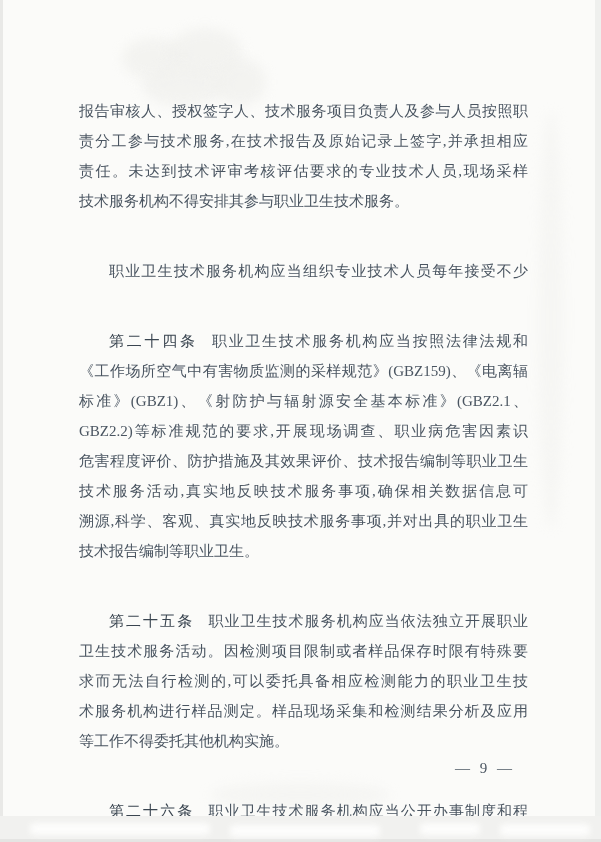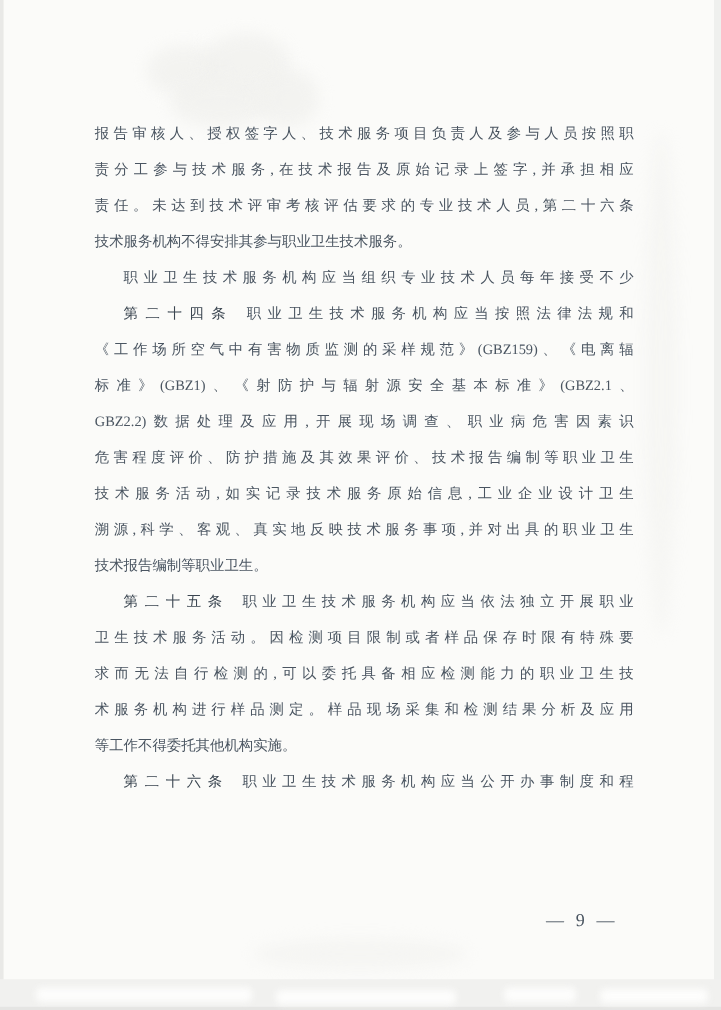--- a/index.html
+++ b/index.html
@@ -30,32 +30,32 @@
   .band-blob {
     position:absolute; background:#fdfdfc; filter:blur(3px); border-radius:4px; height:12px; top:7px;
   }
   
   .bleed {
     position:absolute; background:#f0f0ed; filter:blur(6px); border-radius:50%; opacity:.7;
   }
   
   .text-block {
     position:absolute; left:79px; top:96px; width:449px;
-    font-size:12px; line-height:30px;
+    font-size:15px; line-height:30px;
     color: var(--text);
   }
   .line {
     height:30px;
     text-align: justify;
     text-align-last: justify;
     text-justify: inter-character;
     white-space: normal;
   }
   .line.para-end { text-align-last: left; }
-  .line.indent   { text-indent: 2em; }
+  .line.indent   { text-indent: 2em; margin-top: 40px; }
   .bold-prefix {
     font-family: "Liberation Sans", "DejaVu Sans", sans-serif;
     font-weight: normal;
     color: var(--heading);
     letter-spacing: 1px;
     margin-right: .95em;
   }
   .page-number {
     position:absolute; left:440px; top:753px; width:90px;
     font-size:15px; line-height:30px; letter-spacing:3px;
@@ -70,29 +70,29 @@
   <div class="bleed" style="left:122px; top:38px; width:62px; height:42px;"></div>
   <div class="bleed" style="left:168px; top:28px; width:74px; height:50px;"></div>
   <div class="bleed" style="left:142px; top:66px; width:84px; height:40px;"></div>
   <div class="bleed" style="left:214px; top:58px; width:52px; height:48px;"></div>
   <div class="bleed" style="left:538px; top:110px; width:26px; height:420px; opacity:.45;"></div>
   <div class="bleed" style="left:210px; top:782px; width:180px; height:26px; opacity:.5;"></div>
 
   <div class="text-block">
       <div class="line">报告审核人、授权签字人、技术服务项目负责人及参与人员按照职</div>
       <div class="line">责分工参与技术服务,在技术报告及原始记录上签字,并承担相应</div>
-      <div class="line">责任。未达到技术评审考核评估要求的专业技术人员,第二十六条</div>
+      <div class="line">责任。未达到技术评审考核评估要求的专业技术人员,现场采样</div>
       <div class="line para-end">技术服务机构不得安排其参与职业卫生技术服务。</div>
       <div class="line indent">职业卫生技术服务机构应当组织专业技术人员每年接受不少</div>
       <div class="line indent"><span class="bold-prefix">第二十四条</span><span>职业卫生技术服务机构应当按照法律法规和</span></div>
       <div class="line">《工作场所空气中有害物质监测的采样规范》(GBZ159)、《电离辐</div>
       <div class="line">标准》(GBZ1)、《射防护与辐射源安全基本标准》(GBZ2.1、</div>
-      <div class="line">GBZ2.2)数据处理及应用,开展现场调查、职业病危害因素识</div>
+      <div class="line">GBZ2.2)等标准规范的要求,开展现场调查、职业病危害因素识</div>
       <div class="line">危害程度评价、防护措施及其效果评价、技术报告编制等职业卫生</div>
-      <div class="line">技术服务活动,如实记录技术服务原始信息,工业企业设计卫生</div>
+      <div class="line">技术服务活动,真实地反映技术服务事项,确保相关数据信息可</div>
       <div class="line">溯源,科学、客观、真实地反映技术服务事项,并对出具的职业卫生</div>
       <div class="line para-end">技术报告编制等职业卫生。</div>
       <div class="line indent"><span class="bold-prefix">第二十五条</span><span>职业卫生技术服务机构应当依法独立开展职业</span></div>
       <div class="line">卫生技术服务活动。因检测项目限制或者样品保存时限有特殊要</div>
       <div class="line">求而无法自行检测的,可以委托具备相应检测能力的职业卫生技</div>
       <div class="line">术服务机构进行样品测定。样品现场采集和检测结果分析及应用</div>
       <div class="line para-end">等工作不得委托其他机构实施。</div>
       <div class="line indent"><span class="bold-prefix">第二十六条</span><span>职业卫生技术服务机构应当公开办事制度和程</span></div>
     </div>
 

